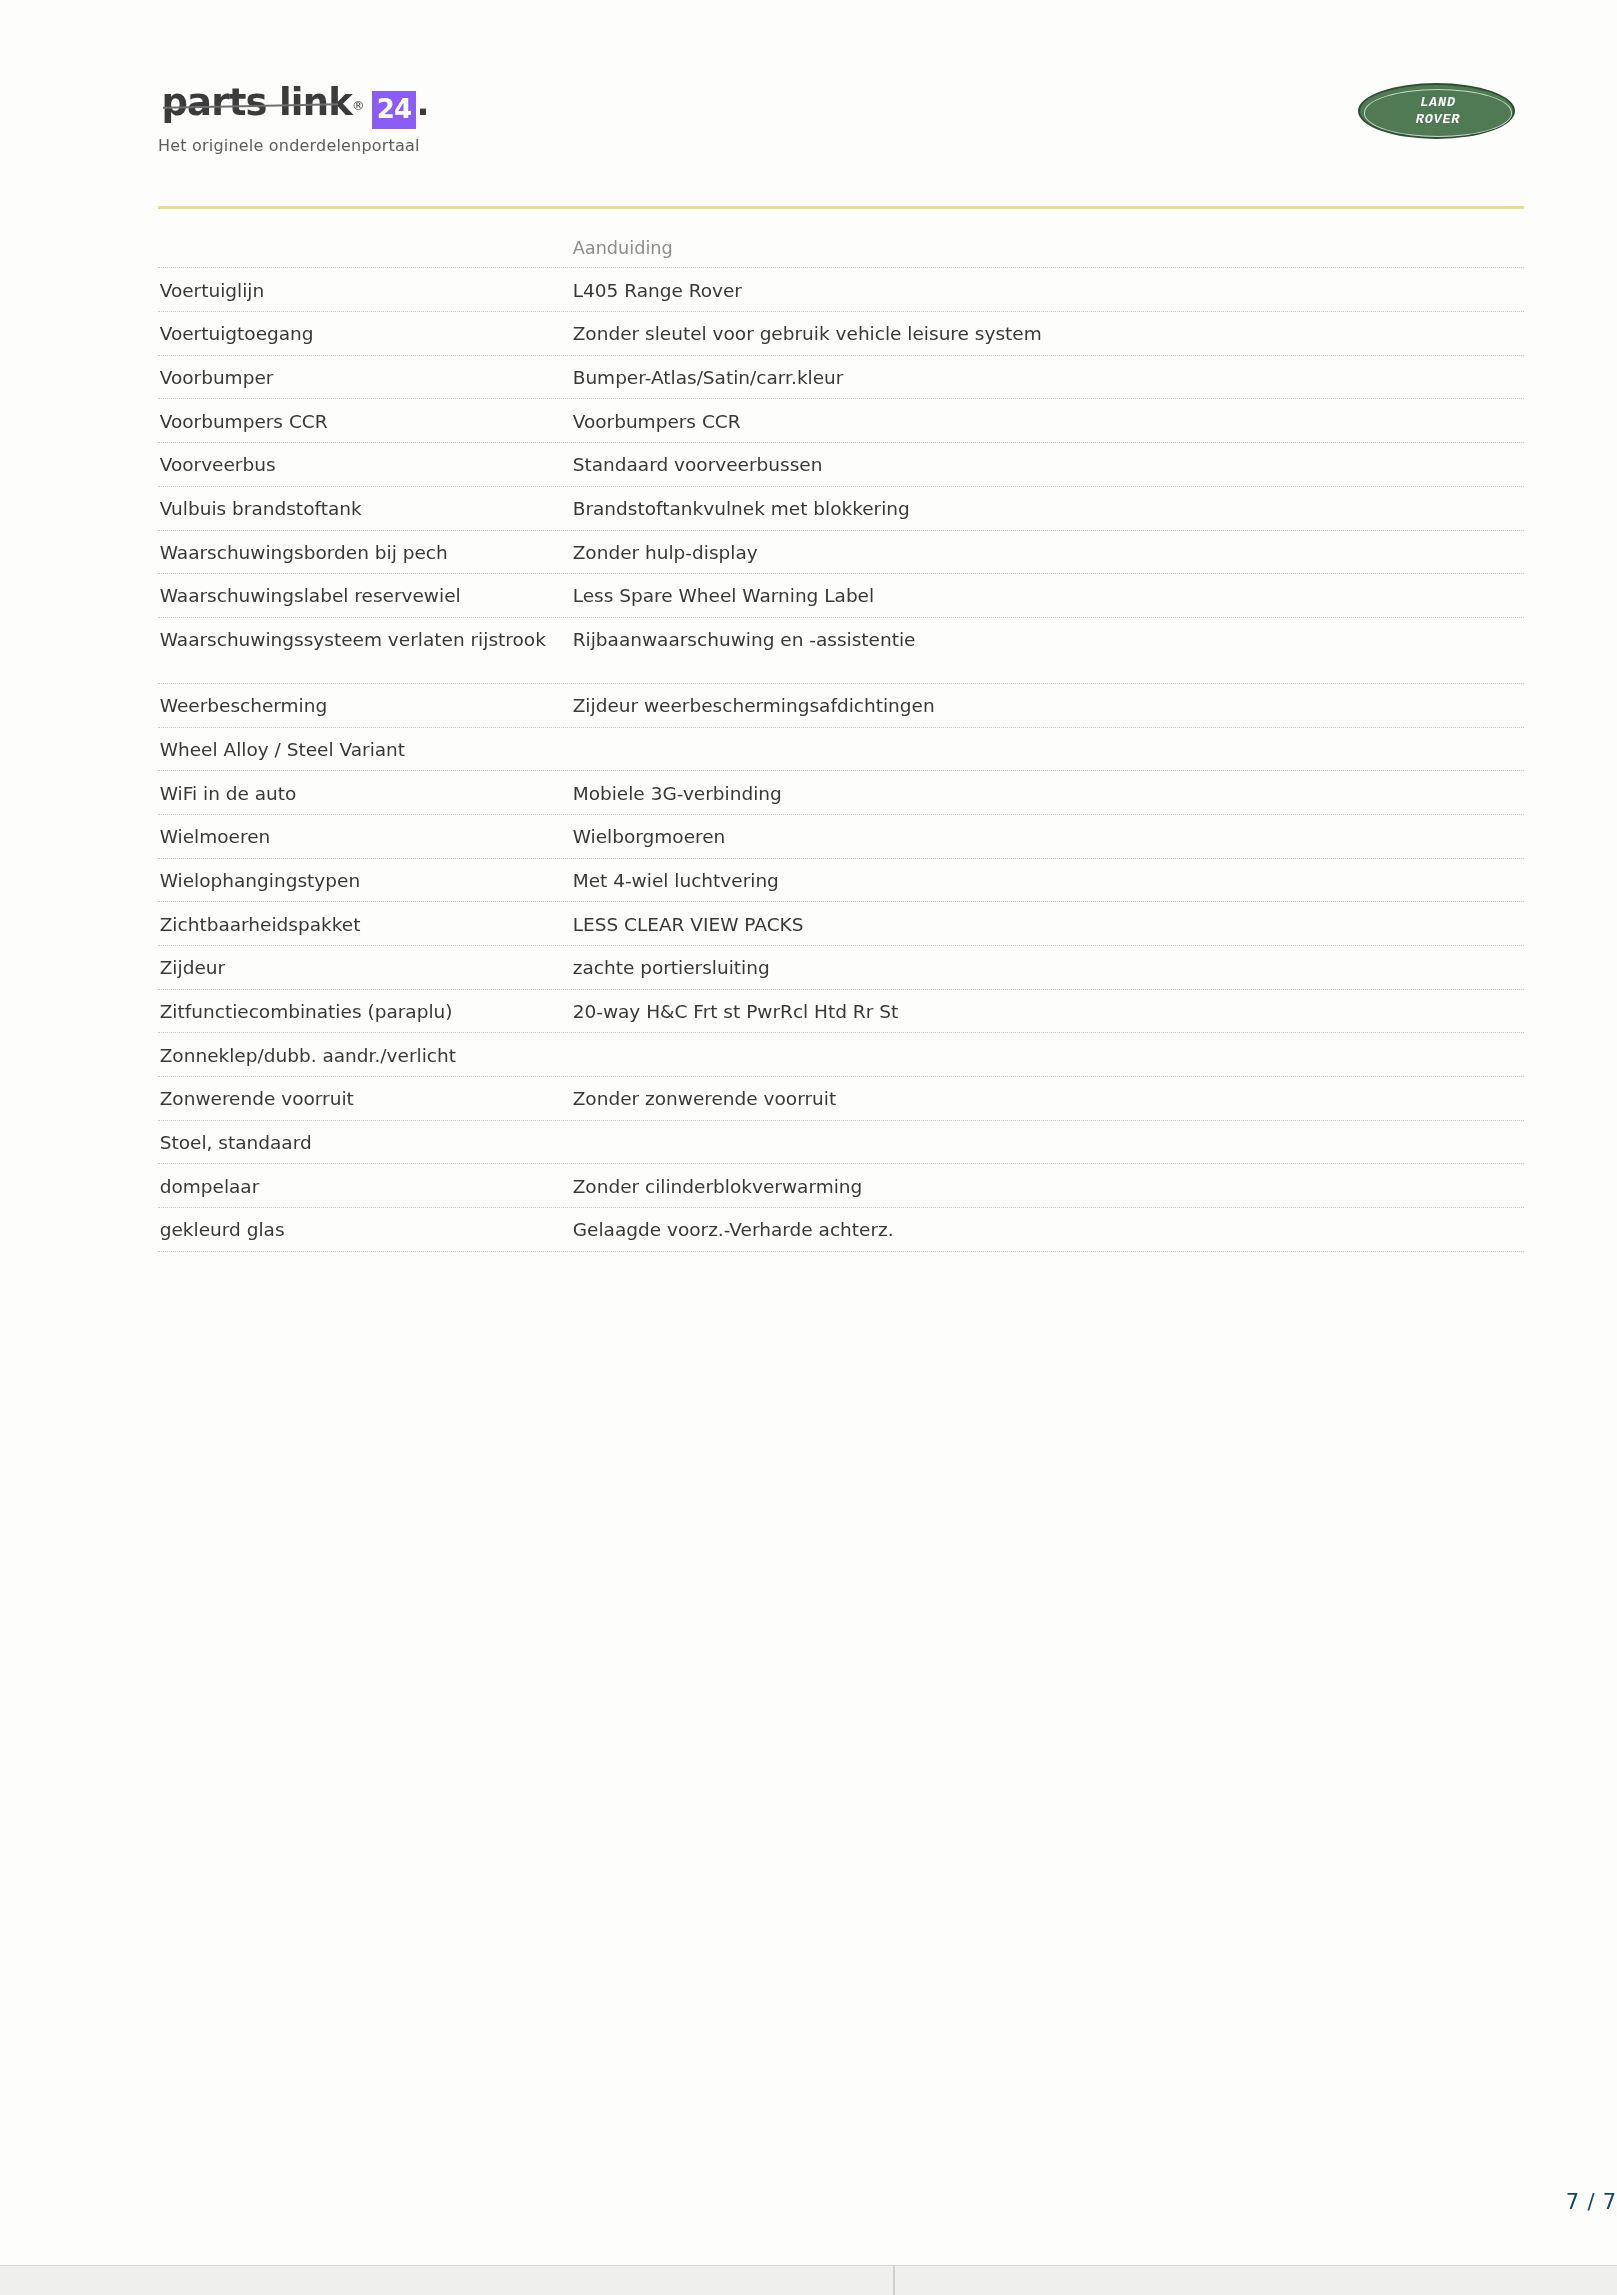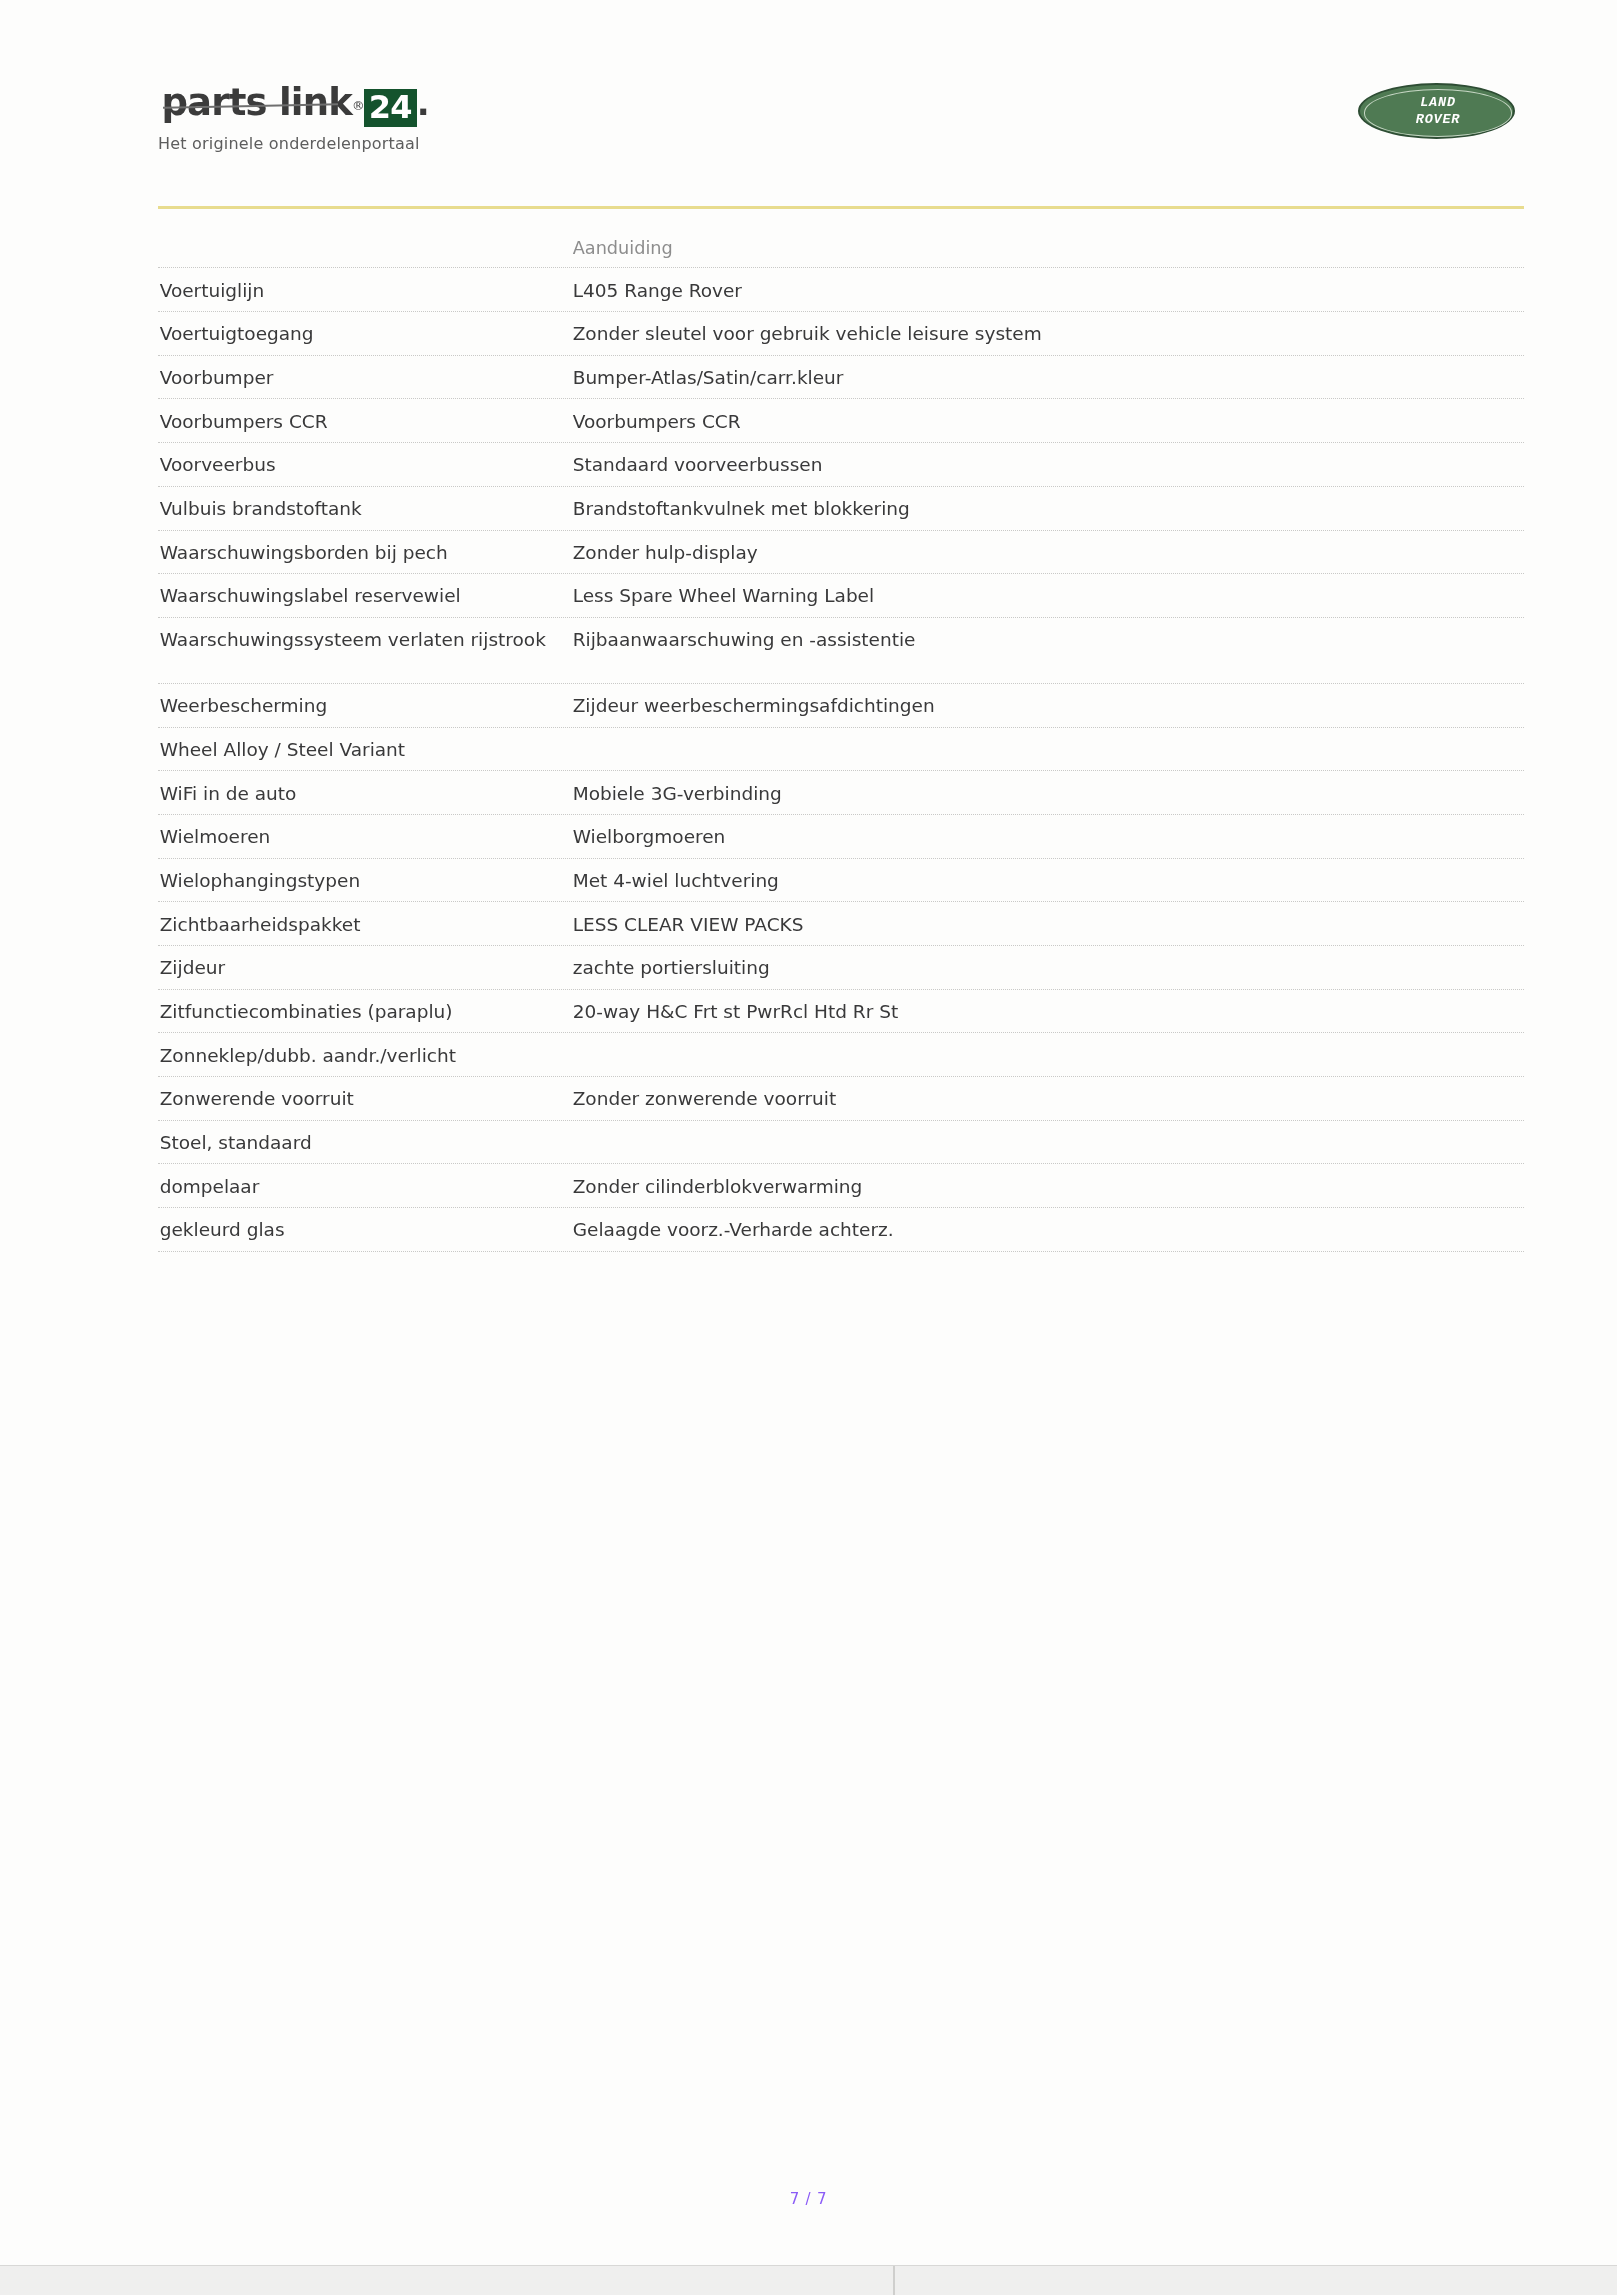--- a/index.html
+++ b/index.html
@@ -68,26 +68,26 @@
     font-size: 37px;
     font-weight: bold;
     letter-spacing: -0.8px;
     color: #3b3b3b;
     line-height: 39px;
     position: relative;
     display: inline-block;
   }
   .logo-badge {
     display: inline-block;
-    background: #14532d;
+    background: #8b5cf6;
     color: #ffffff;
-    font-size: 32px;
+    font-size: 26px;
     font-weight: bold;
     padding: 0.8px 5px 2.5px 5px;
-    margin-left: 0;
+    margin-left: 8px;
     line-height: 35px;
     vertical-align: -2.5px;
     letter-spacing: -0.8px;
   }
   .logo-reg {
     font-size: 12.6px;
     vertical-align: super;
     font-weight: normal;
   }
   .logo-dot {
@@ -207,23 +207,23 @@
   .row.tall {
     min-height: 66px;
   }
 
   
   .footer {
     position: absolute;
     left: 0;
     right: 0;
     top: 2190px;
-    text-align: center;
-    font-size: 15px;
-    color: #8b5cf6;
+    text-align: right;
+    font-size: 21px;
+    color: #0c4a6e;
     letter-spacing: 0.8px;
   }
 </style>
 </head>
 <body>
 
 <div class="page">
   <div class="sheet">
 
     <div class="header">

